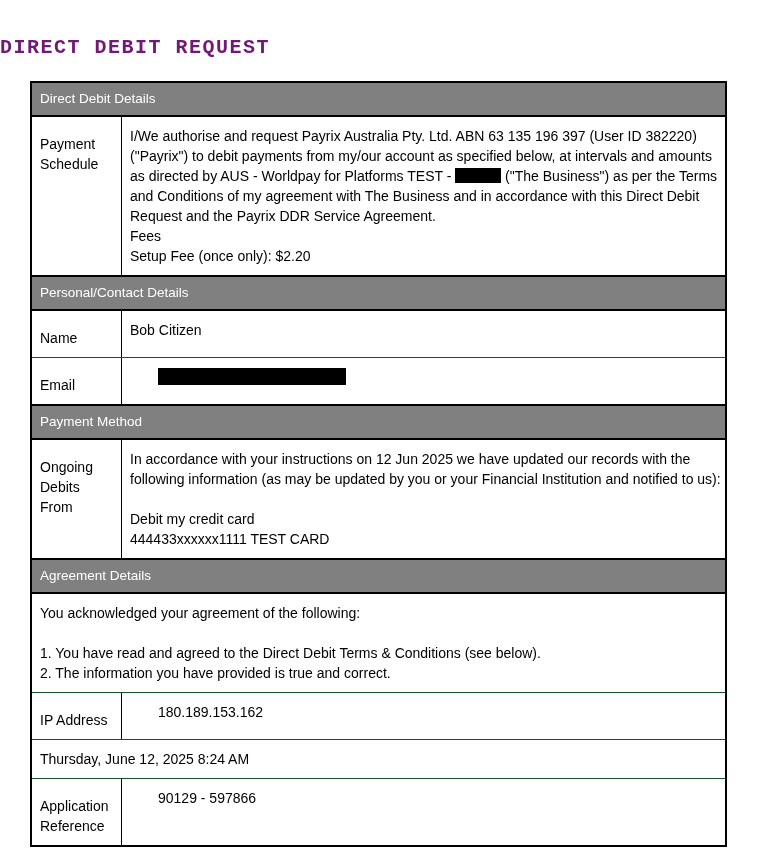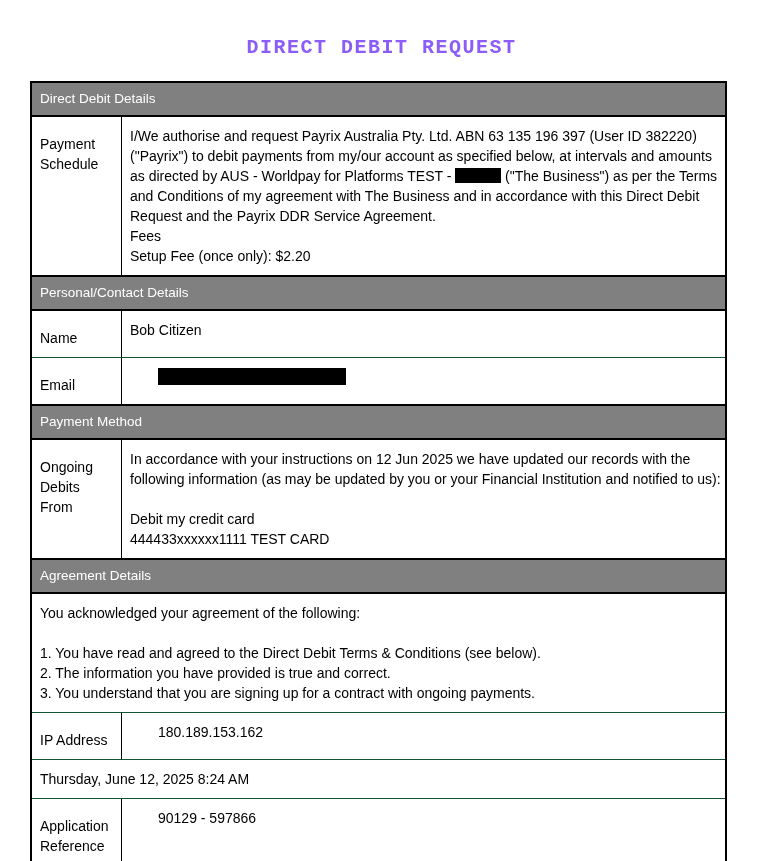--- a/index.html
+++ b/index.html
@@ -9,26 +9,25 @@
     box-sizing: border-box;
     padding-top: 36px;
     background: #ffffff;
     font-family: "Liberation Sans", sans-serif;
     font-size: 14px;
     color: #000000;
     overflow: hidden;
   }
   .doc-title {
     margin: 0 0 22px 0;
-    text-align: center;
     font-family: "Liberation Mono", "DejaVu Sans Mono", monospace;
     font-weight: bold;
     font-size: 20px;
     letter-spacing: 1.5px;
-    color: #8b5cf6;
+    color: #701a75;
   }
   .ddr-table {
     width: 697px;
     margin-left: 30px;
     border: 2px solid var(--border, #000000);
     box-sizing: border-box;
     background: #ffffff;
   }
   .section-header {
     background: var(--header-bg, #808080);
@@ -118,21 +117,20 @@
     </div>
 
     <div class="section-header">Agreement Details</div>
 
     <div class="row">
       <div class="value-cell">
         <div>You acknowledged your agreement of the following:</div>
         <div class="blank-line"></div>
         <div>1. You have read and agreed to the Direct Debit Terms &amp; Conditions (see below).</div>
         <div>2. The information you have provided is true and correct.</div>
-        <div>3. You understand that you are signing up for a contract with ongoing payments.</div>
       </div>
     </div>
 
     <div class="row">
       <div class="label-cell">IP Address</div>
       <div class="value-cell">180.189.153.162</div>
     </div>
 
     <div class="row">
       <div class="value-cell">Thursday, June 12, 2025 8:24 AM</div>

